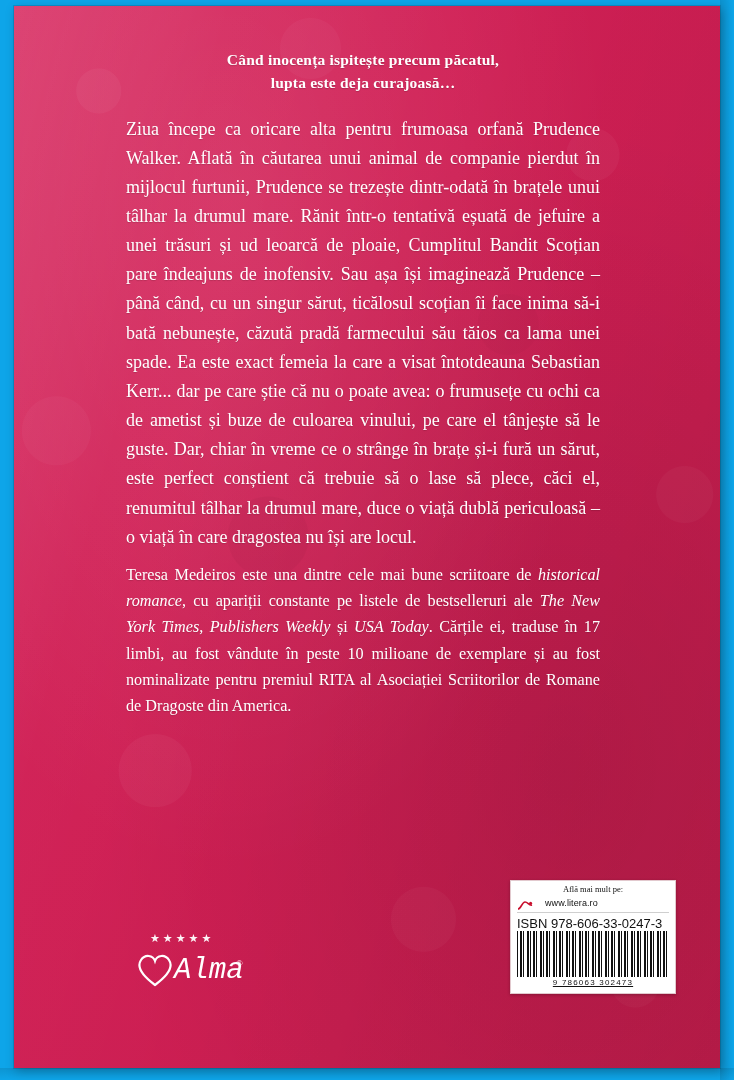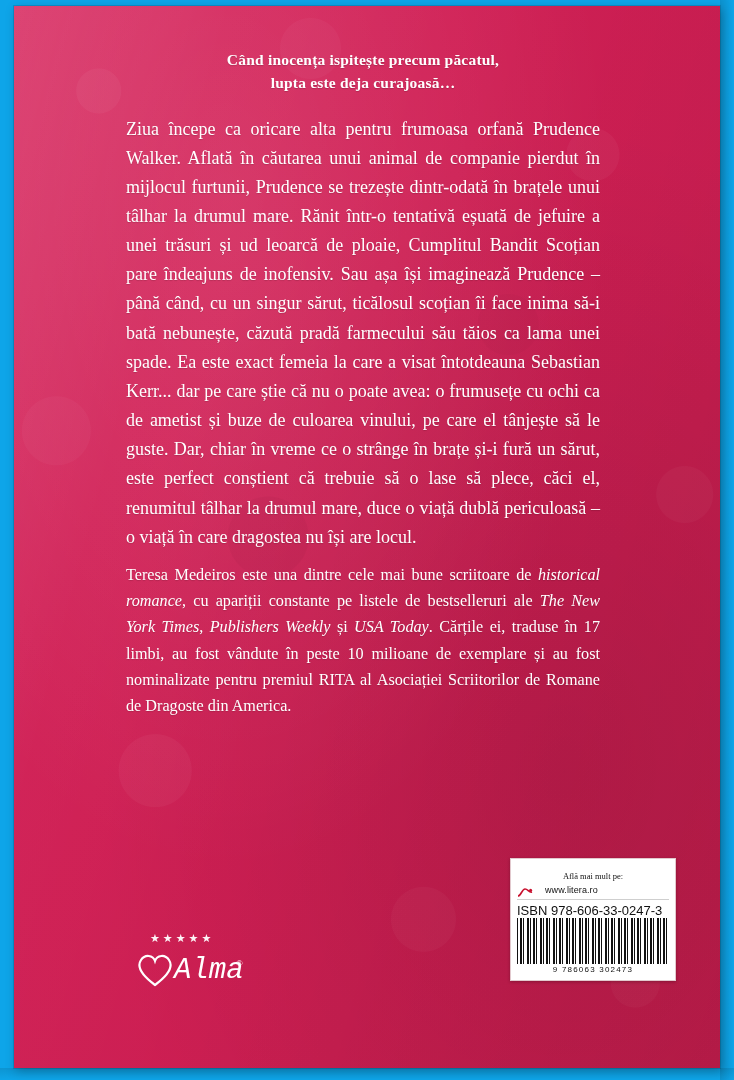--- a/index.html
+++ b/index.html
@@ -141,25 +141,25 @@
     left: 104px;
     top: 26px;
     font-size: 9px;
     color: #ffffff;
   }
 
   
   .barcode-block {
     position: absolute;
     right: 44px;
-    bottom: 87px;
+    bottom: 74px;
     width: 152px;
     background: #ffffff;
     border: 1px solid #e2c9ce;
-    padding: 12px 6px 6px 6px;
+    padding: 3px 6px 6px 6px;
     box-shadow: 0 1px 3px rgba(0,0,0,0.25);
   }
   .barcode-title {
     font-family: "Liberation Serif", serif;
     font-size: 8.5px;
     color: #111111;
     text-align: center;
     margin-bottom: 3px;
   }
   .barcode-site {
@@ -198,20 +198,21 @@
       #111 10px, #111 12px, #fff 12px, #fff 13px
     );
   }
   .barcode-digits {
     font-family: "Liberation Sans", sans-serif;
     font-size: 8px;
     letter-spacing: 1.2px;
     color: #111111;
     text-align: center;
     margin-top: 1px;
+    text-decoration: underline;
   }
 
   
   .edge-right {
     position: absolute;
     right: 0;
     top: 0;
     width: 14px;
     height: 1080px;
     background: linear-gradient(to right, rgba(0,0,0,0.12), rgba(255,255,255,0));

